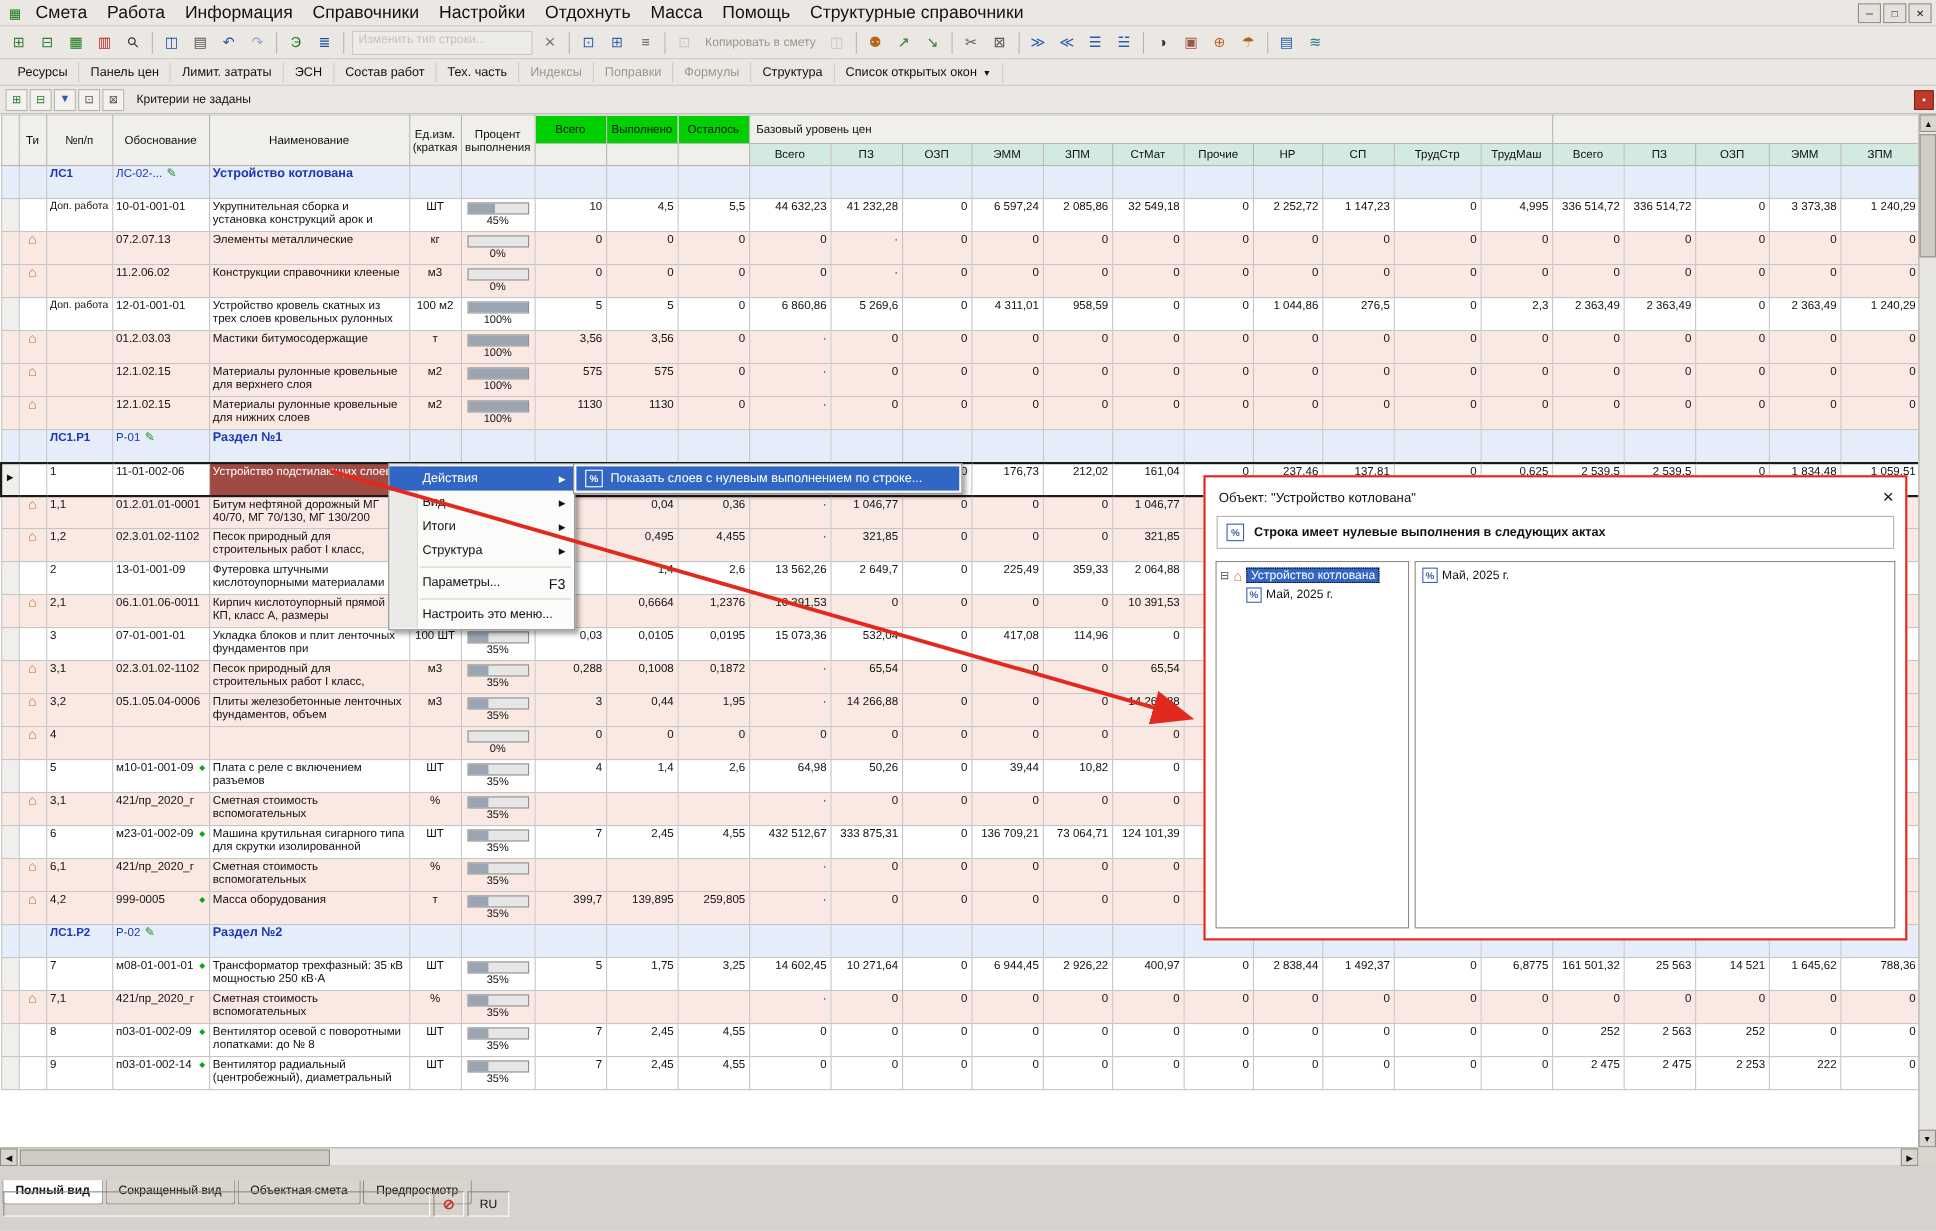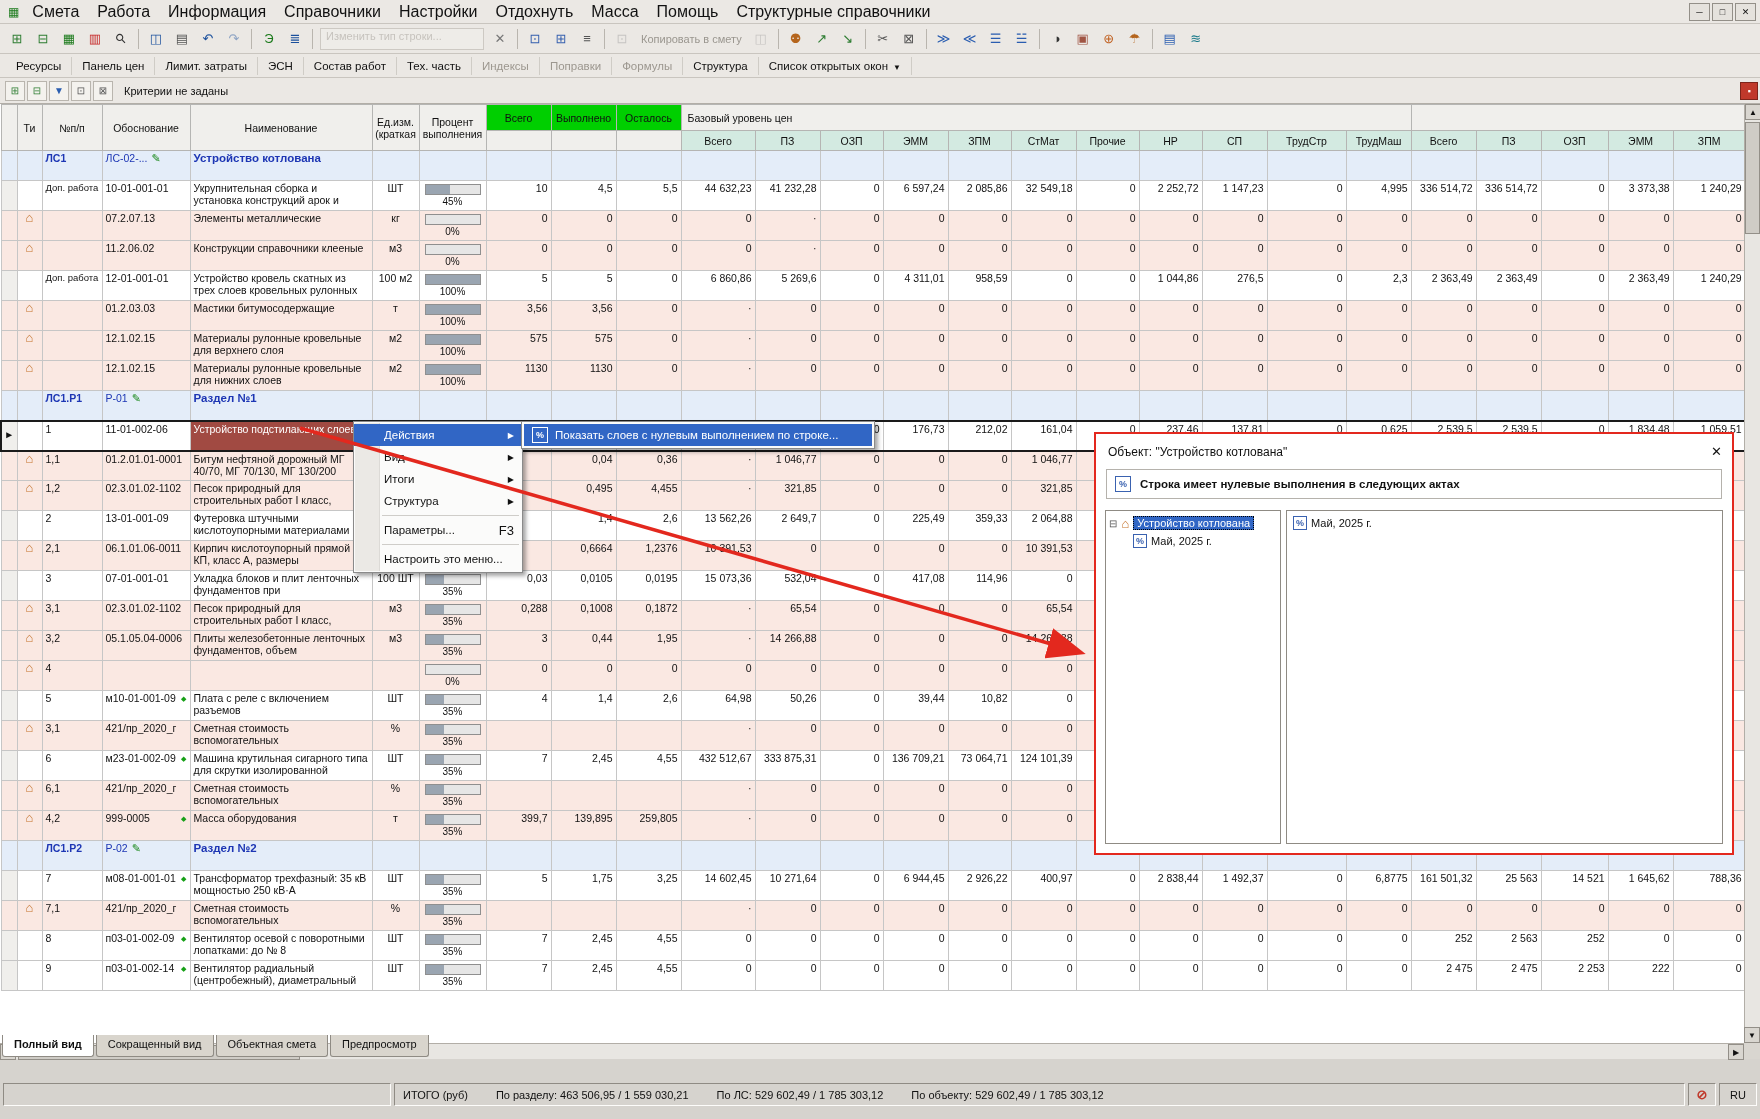--- a/index.html
+++ b/index.html
@@ -69,21 +69,21 @@
   .ptxt{text-align:center;font-size:10px;line-height:13px}
   
   .vscroll{left:1744px;top:104px;width:16px;height:939px;background:#e8e6e2;border-left:1px solid #b2aea7;box-sizing:border-box}
   .sbtn{width:16px;height:16px;background:#d9d6d0;border:1px solid #938f88;font-size:8px;display:flex;
         align-items:center;justify-content:center;box-sizing:border-box}
   .vthumb{position:absolute;left:1px;top:18px;width:13px;height:110px;background:#cfccc6;border:1px solid #938f88}
   .hscroll{left:0;top:1043px;width:1744px;height:16px;background:#e8e6e2;border-top:1px solid #b2aea7;box-sizing:border-box;position:absolute}
   .hthumb{position:absolute;left:18px;top:1px;width:280px;height:13px;background:#cfccc6;border:1px solid #938f88}
   .hs-right{position:absolute;right:0;top:0}
   .corner{left:1744px;top:1043px;width:16px;height:16px;background:#d9d6d0}
-  .tabsrow{left:0;top:1035px;width:1760px;height:22px;display:flex;align-items:stretch;padding-left:2px;box-sizing:border-box}
+  .tabsrow{left:0;top:1073px;width:1760px;height:22px;display:flex;align-items:stretch;padding-left:2px;box-sizing:border-box}
   .tab{font-size:11px;padding:3px 11px;border:1px solid #8f8b84;border-top:none;background:#d9d5cd;margin-right:2px;
        border-radius:0 0 3px 3px;white-space:nowrap}
   .tab.active{background:#fff;font-weight:bold}
   .statusbar{left:0;top:1081px;width:1760px;height:27px;display:flex;align-items:stretch;gap:3px;padding:2px 3px;box-sizing:border-box}
   .scell{border:1px solid;border-color:#8f8b84 #fdfcfa #fdfcfa #8f8b84;display:flex;align-items:center;
          padding:0 8px;font-size:11px;box-sizing:border-box;white-space:nowrap;overflow:hidden}
   .scell.grow{display:flex;gap:28px}
   .nosign{color:#c0392b;font-weight:bold;font-size:13px}
   
   .ctxmenu{left:353px;top:421px;width:168px;background:#fbfbfa;border:1px solid #8a8a8a;z-index:20;
@@ -1256,26 +1256,20 @@
 
 <div class="tabsrow abs" id="tabsrow">
     <span class="tab active">Полный вид</span>
     <span class="tab ">Сокращенный вид</span>
     <span class="tab ">Объектная смета</span>
     <span class="tab ">Предпросмотр</span>
   </div>
 
 <div class="statusbar abs">
   <div class="scell" style="width:388px"></div>
-  <div class="scell grow" style="flex:1">
-    <span>ИТОГО (руб)</span>
-    <span>По разделу: 463 506,95 / 1 559 030,21</span>
-    <span>По ЛС: 529 602,49 / 1 785 303,12</span>
-    <span>По объекту: 529 602,49 / 1 785 303,12</span>
-  </div>
   <div class="scell" style="width:28px;justify-content:center">
     <span class="nosign">⊘</span>
   </div>
   <div class="scell" style="width:38px;justify-content:center">RU</div>
 </div>
 
 <div class="ctxmenu abs" id="ctxmenu">
     <div class="mi hl">
     <span>Действия</span>
     <span class="arr">▶</span>

